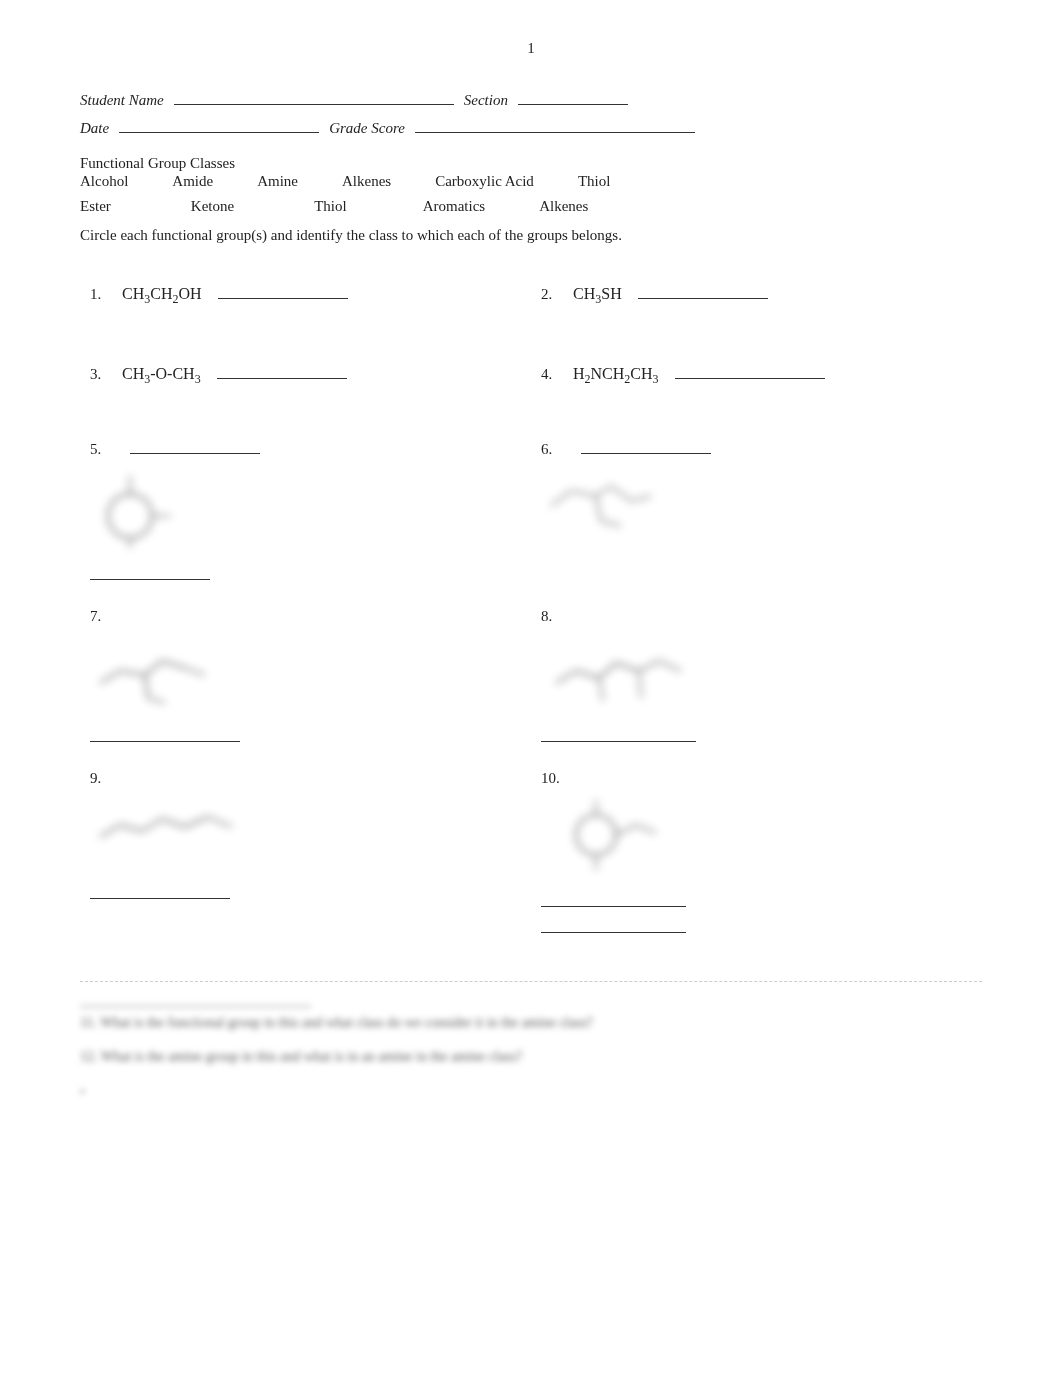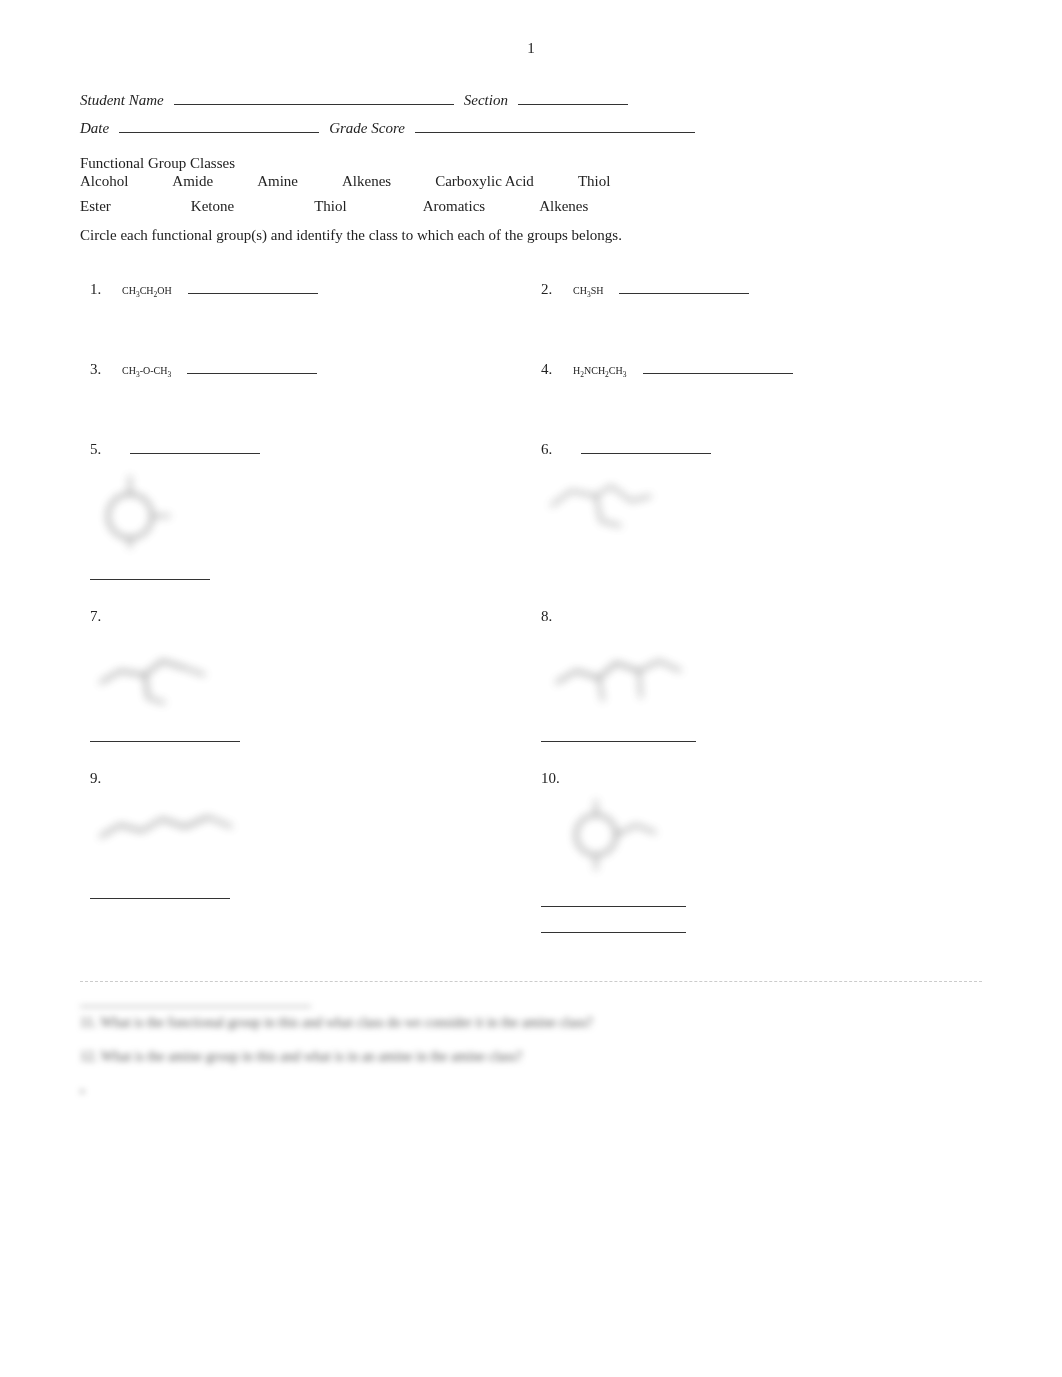--- a/index.html
+++ b/index.html
@@ -83,21 +83,21 @@
       align-items: baseline;
       gap: 8px;
       margin-bottom: 4px;
       font-size: 15px;
     }
     .problem-number {
       font-size: 15px;
       min-width: 24px;
     }
     .problem-formula {
-      font-size: 10px;
+      font-size: 16px;
       margin-top: 7px;
     }
     .answer-line {
       border-bottom: 1px solid #333;
       display: block;
       width: 130px;
       height: 16px;
       margin-top: 4px;
     }
     .answer-line-inline {

